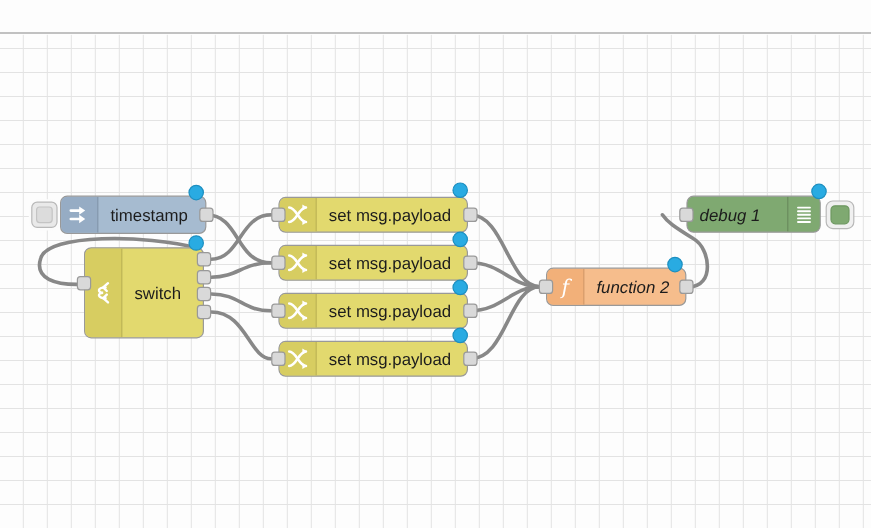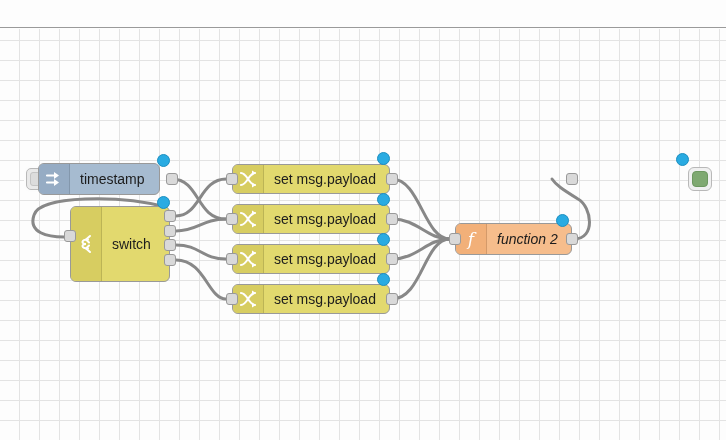--- a/index.html
+++ b/index.html
@@ -202,21 +202,21 @@
 
         <path d="M 392,270 C 422,270 424,210 450,210"></path>
 
         <path d="M 574,210 C 596,210 592,178 578,170 C 562,160 556,156 552,150"></path>
       </g>
     </svg>
 
     <div class="inject-button" style="left:26px; top:139px;">
       <div class="inner"></div>
     </div>
-    <div class="node node-inject" style="left:38px; top:134px; width:122px; height:32px;">
+    <div class="node node-inject" style="left:50px; top:134px; width:122px; height:32px;">
       <div class="icon-box">
         <svg width="18" height="18" viewBox="0 0 18 18">
           <path d="M2 5.5 h9 M2 12.5 h9" stroke="#ffffff" stroke-width="2.2" fill="none" stroke-linecap="round"></path>
           <path d="M9 2 l5 3.5 l-5 3.5 Z" fill="#ffffff"></path>
           <path d="M9 9 l5 3.5 l-5 3.5 Z" fill="#ffffff"></path>
         </svg>
       </div>
       <div class="label">timestamp</div>
     </div>
     <div class="port" style="left:166px; top:144px;"></div>
@@ -304,20 +304,34 @@
         <svg width="18" height="20" viewBox="0 0 18 20">
           <text x="9" y="16" font-family="DejaVu Serif, serif" font-size="17" font-style="italic" fill="#ffffff" text-anchor="middle">f</text>
         </svg>
       </div>
       <div class="label">function 2</div>
     </div>
     <div class="port" style="left:449px; top:204px;"></div>
     <div class="port" style="left:566px; top:204px;"></div>
     <div class="status-dot" style="left:556px; top:185px;"></div>
 
+    <div class="node node-debug italic" style="left:572px; top:134px; width:112px; height:31px;">
+      <div class="label">debug 1</div>
+      <div class="debug-icon-box">
+        <svg width="16" height="18" viewBox="0 0 16 18">
+          <g stroke="#ffffff" stroke-width="1.6" stroke-linecap="round">
+            <path d="M3 3 h10"></path>
+            <path d="M3 6 h10"></path>
+            <path d="M3 9 h10"></path>
+            <path d="M3 12 h10"></path>
+            <path d="M3 15 h10"></path>
+          </g>
+        </svg>
+      </div>
+    </div>
     <div class="port" style="left:566px; top:144px;"></div>
     <div class="status-dot" style="left:676px; top:124px;"></div>
     <div class="debug-button" style="left:688px; top:138px;">
       <div class="inner"></div>
     </div>
 
   </div>
 </div>
 
 </body></html>

